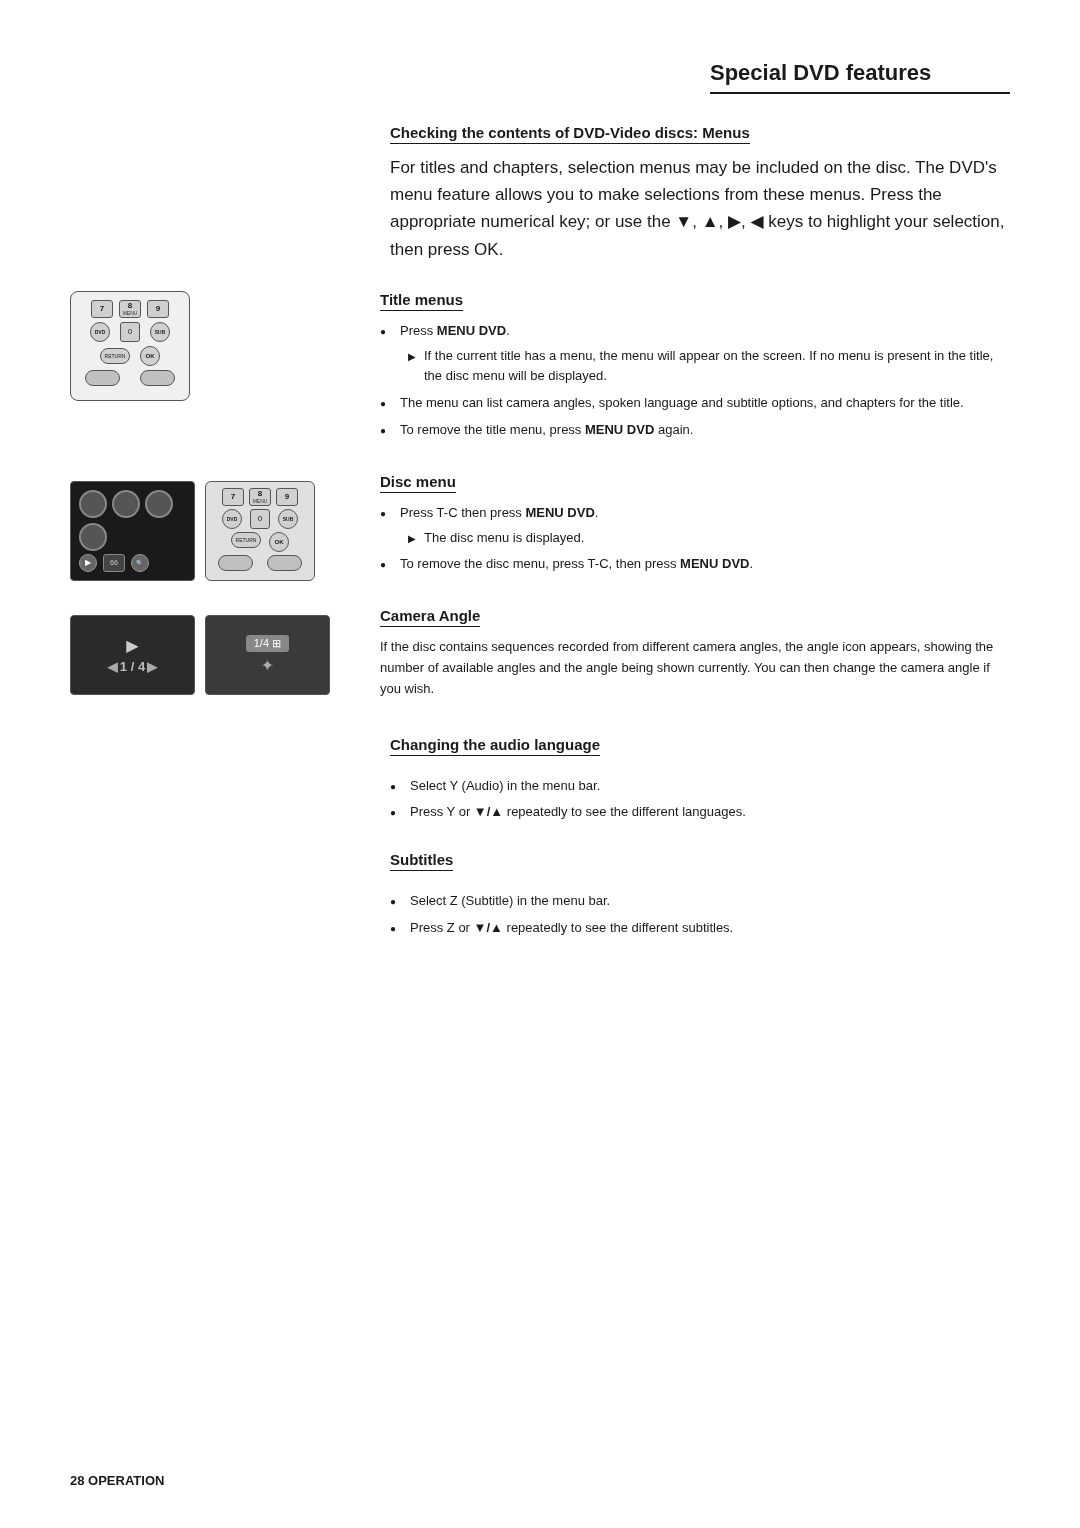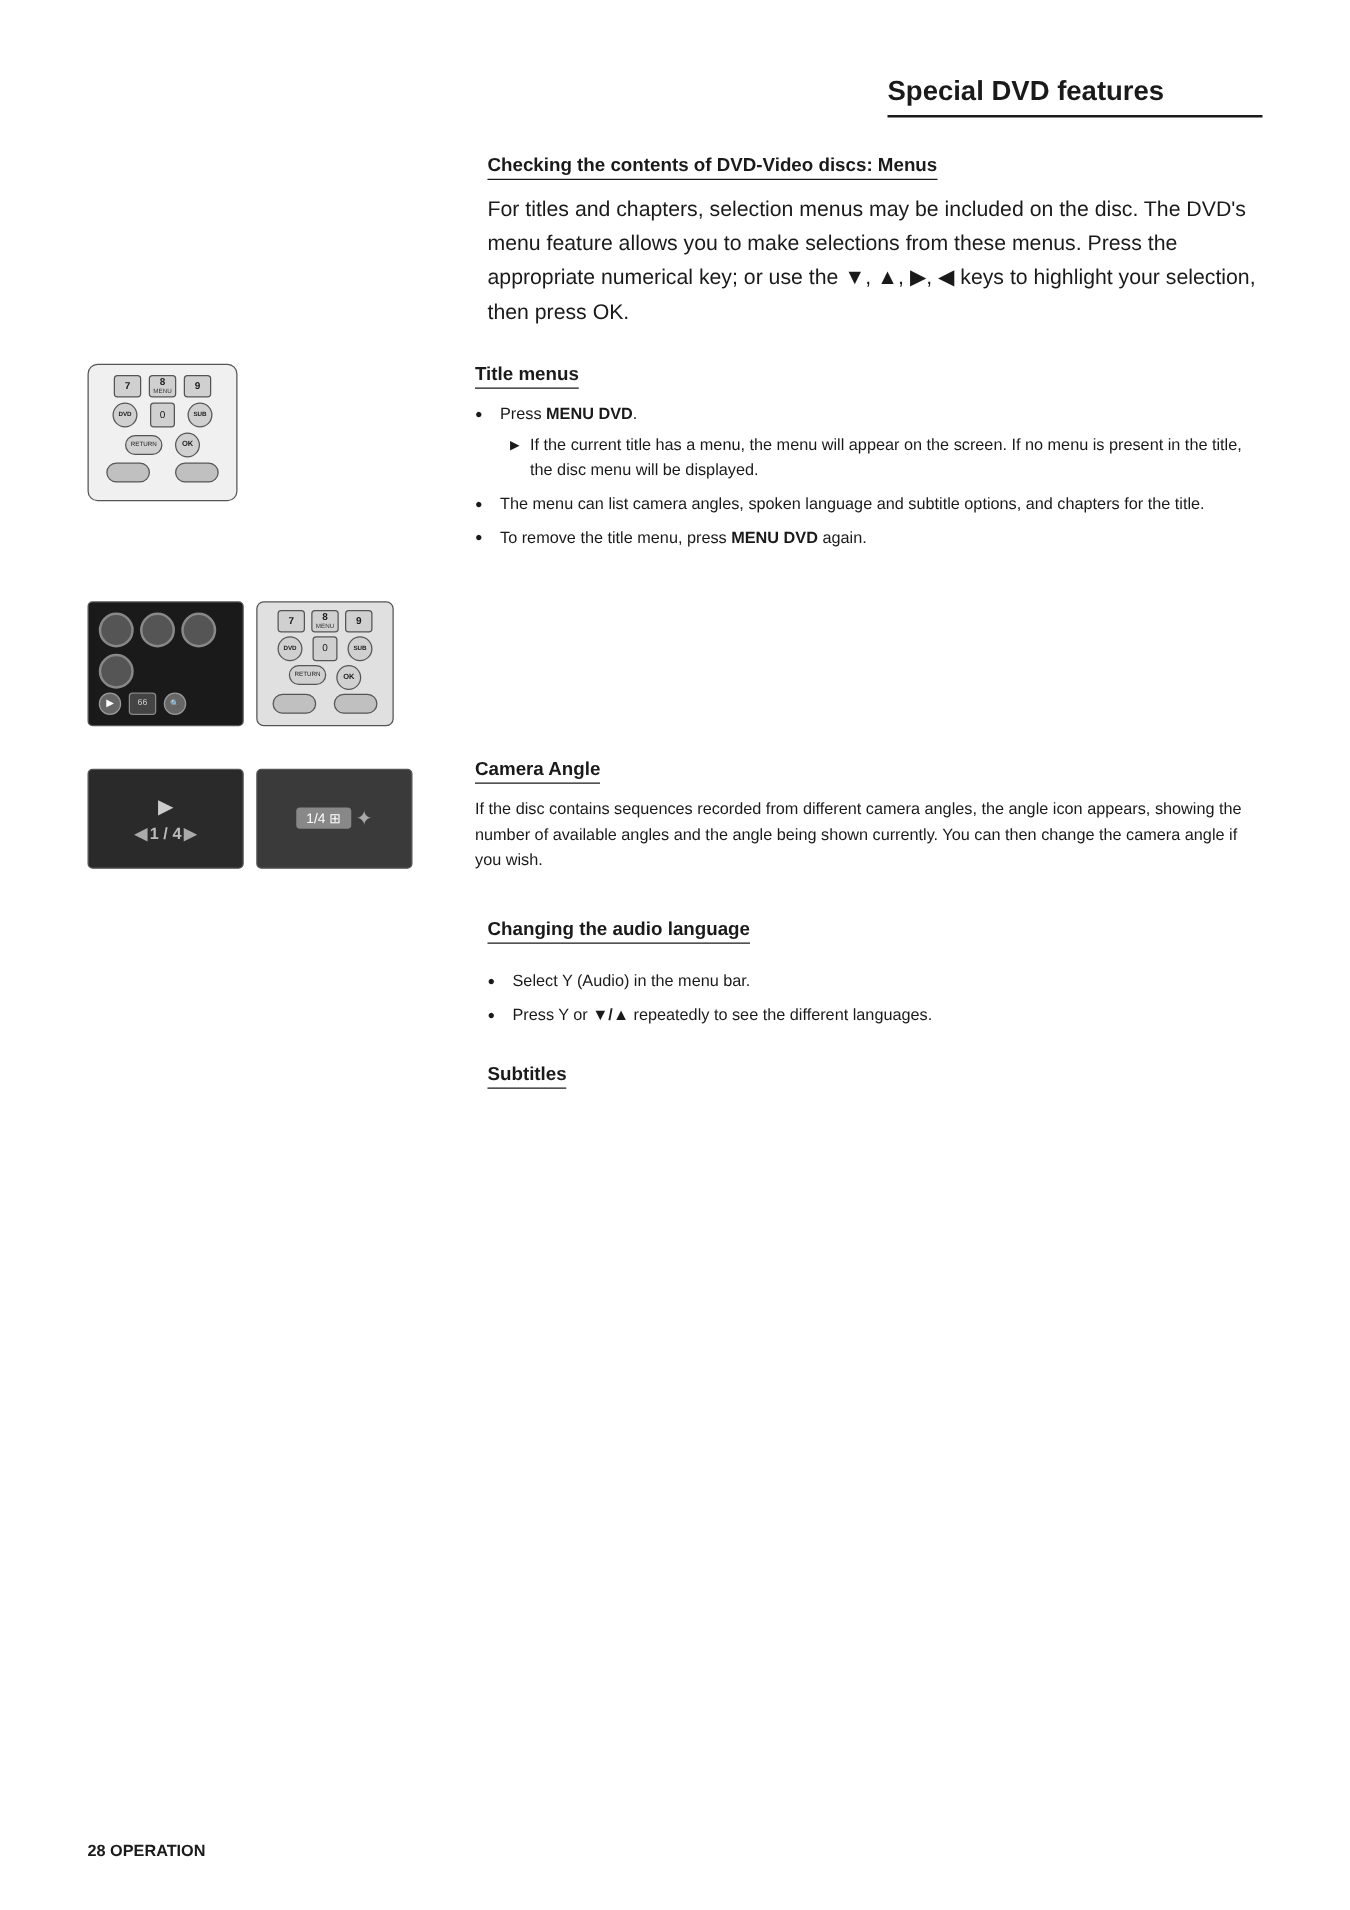--- a/index.html
+++ b/index.html
@@ -265,20 +265,21 @@
     .cam-panel-left {
       background: #2a2a2a;
     }
 
     .cam-panel-right {
       background: #3a3a3a;
     }
 
     .cam-right-content {
       display: flex;
+      flex-direction: column;
       align-items: center;
       gap: 4px;
     }
 
     .cam-indicator {
       background: #888;
       color: white;
       font-size: 11px;
       padding: 2px 8px;
       border-radius: 3px;
@@ -438,20 +439,29 @@
                 <span style="font-size:6px;font-weight:bold;">OK</span>
               </div>
           </div>
           <div style="display:flex;gap:14px;">
             <div class="remote-curved-btn"></div>
             <div class="remote-curved-btn"></div>
           </div>
         </div>
       </div>
     </div>
+    <div class="right-text">
+      <div class="subsection-title">Disc menu</div>
+      <ul class="bullet-list">
+        <li>Press T-C then press <strong>MENU DVD</strong>.
+          <div class="sub-bullet">The disc menu is displayed.</div>
+        </li>
+        <li>To remove the disc menu, press T-C, then press <strong>MENU DVD</strong>.</li>
+      </ul>
+    </div>
   </div>
 
   <div class="two-col-section">
     <div class="left-images">
       <div class="camera-images-row">
 
         <div class="cam-panel cam-panel-left">
           <div style="display:flex;flex-direction:column;align-items:center;gap:4px;">
             <div style="color:#ccc;font-size:16px;">▶</div>
             <div style="color:#bbb;font-size:13px;font-weight:bold;display:flex;align-items:center;gap:2px;">
@@ -479,17 +489,21 @@
   <div class="full-width-section section">
     <div class="subsection-title">Changing the audio language</div>
     <ul class="bullet-list" style="margin-top:10px;">
       <li>Select Y  (Audio) in the menu bar.</li>
       <li>Press Y  or <strong>▼/▲</strong> repeatedly to see the different languages.</li>
     </ul>
   </div>
 
   <div class="full-width-section section">
     <div class="subsection-title">Subtitles</div>
+    <ul class="bullet-list" style="margin-top:10px;">
+      <li>Select Z   (Subtitle) in the menu bar.</li>
+      <li>Press Z   or <strong>▼/▲</strong> repeatedly to see the different subtitles.</li>
+    </ul>
   </div>
 
   <div class="footer">28  OPERATION</div>
 
 </div>
 
 </body></html>

